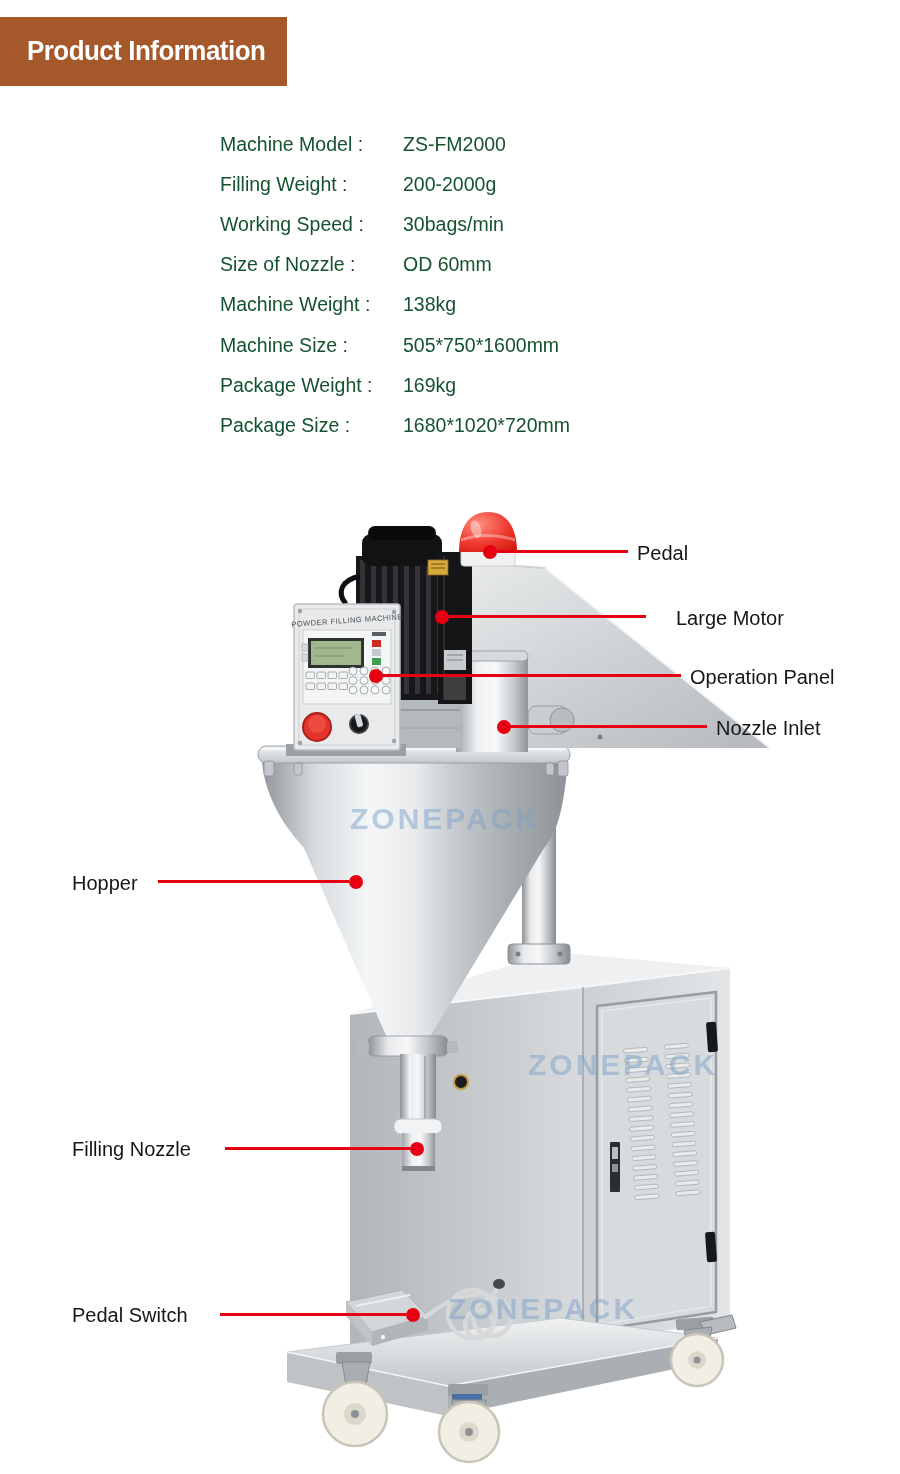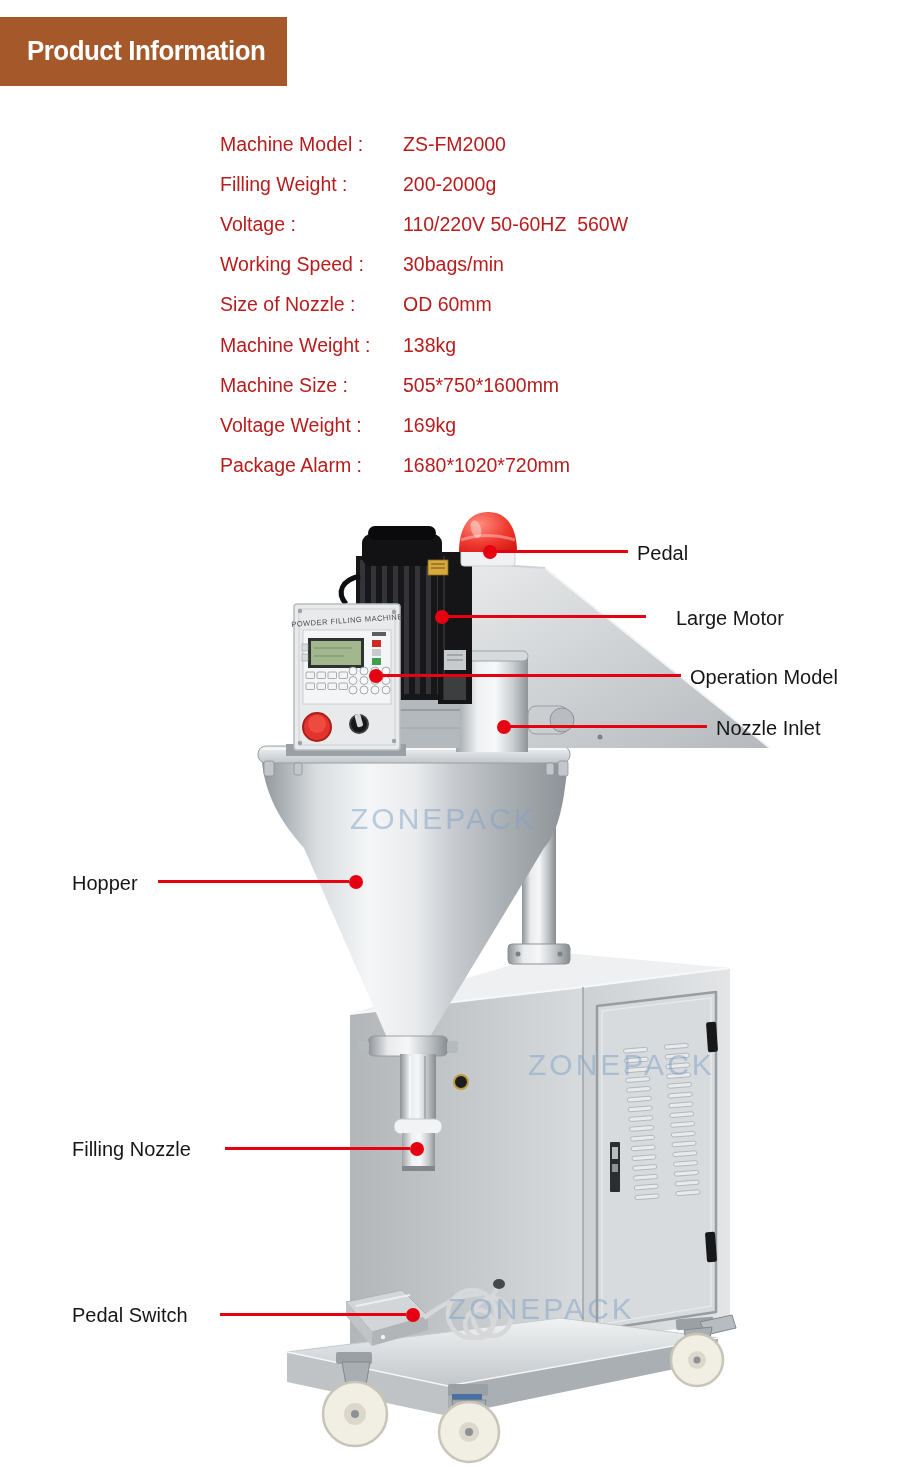--- a/index.html
+++ b/index.html
@@ -4,28 +4,28 @@
 <style>
   html,body{margin:0;padding:0;background:#fff;}
   .stage{position:relative;width:900px;height:1474px;background:#ffffff;overflow:hidden;
          font-family:"Liberation Sans", sans-serif;}
   
   .banner{position:absolute;left:0;top:17px;width:287px;height:69px;background:var(--banner,#A5592B);
           display:flex;align-items:center;}
   .banner span{color:#fff;font-weight:bold;font-size:27px;letter-spacing:-0.5px;padding-left:28px;
                transform:scaleX(.96);transform-origin:left center;}
   
-  .specs{position:absolute;left:220px;top:124px;color:#b91c1c;font-size:19.5px;}
+  .specs{position:absolute;left:220px;top:124px;color:#14532d;font-size:19.5px;}
   .spec-row{display:flex;height:40.2px;align-items:center;}
   .spec-row .lbl{width:183px;}
   .spec-row .val{white-space:pre;}
   
   svg.machine{position:absolute;left:0;top:0;}
   
-  .wm{position:absolute;color:var(--wm,rgba(125,160,200,.5));font-weight:normal;font-size:30px;
+  .wm{position:absolute;color:var(--wm,rgba(125,160,200,.5));font-weight:bold;font-size:30px;
       letter-spacing:3px;white-space:nowrap;}
   #wm-a{left:350px;top:802px;}
   #wm-b{left:528px;top:1048px;}
   #wm-c{left:448px;top:1292px;}
   
   .co .line{position:absolute;height:3px;background:var(--accent,#E60012);}
   .co .dot{position:absolute;width:14px;height:14px;border-radius:50%;background:var(--accent,#E60012);}
   .co .txt{position:absolute;font-size:20px;color:#161616;white-space:nowrap;transform:translateY(-50%);}
   #co-alarm .dot{left:483px;top:545px;}        #co-alarm .line{left:494px;top:550px;width:134px;}        #co-alarm .txt{left:637px;top:553px;}
   #co-motor .dot{left:435px;top:610px;}        #co-motor .line{left:446px;top:615px;width:200px;}        #co-motor .txt{left:676px;top:618px;}
@@ -47,45 +47,41 @@
   <div class="specs">
     <div class="spec-row">
         <span class="lbl">Machine Model :</span>
         <span class="val">ZS-FM2000</span>
       </div>
     <div class="spec-row">
         <span class="lbl">Filling Weight :</span>
         <span class="val">200-2000g</span>
       </div>
     <div class="spec-row">
-        <span class="lbl">Voltage :</span>
-        <span class="val">110/220V 50-60HZ  560W</span>
-      </div>
-    <div class="spec-row">
         <span class="lbl">Working Speed :</span>
         <span class="val">30bags/min</span>
       </div>
     <div class="spec-row">
         <span class="lbl">Size of Nozzle :</span>
         <span class="val">OD 60mm</span>
       </div>
     <div class="spec-row">
         <span class="lbl">Machine Weight :</span>
         <span class="val">138kg</span>
       </div>
     <div class="spec-row">
         <span class="lbl">Machine Size :</span>
         <span class="val">505*750*1600mm</span>
       </div>
     <div class="spec-row">
-        <span class="lbl">Voltage Weight :</span>
+        <span class="lbl">Package Weight :</span>
         <span class="val">169kg</span>
       </div>
     <div class="spec-row">
-        <span class="lbl">Package Alarm :</span>
+        <span class="lbl">Package Size :</span>
         <span class="val">1680*1020*720mm</span>
       </div>
   </div>
 
   <svg class="machine" width="900" height="1474" viewBox="0 0 900 1474">
     <defs>
       <linearGradient id="gSteelV" x1="0" y1="0" x2="0" y2="1">
         <stop offset="0" stop-color="#f0f2f3"></stop>
           <stop offset="1" stop-color="#c3c7ca"></stop>
       </linearGradient>
@@ -378,21 +374,21 @@
     <span class="txt">Pedal</span>
   </div>
   <div class="co" id="co-motor">
     <div class="line"></div>
     <div class="dot"></div>
     <span class="txt">Large Motor</span>
   </div>
   <div class="co" id="co-panel">
     <div class="line"></div>
     <div class="dot"></div>
-    <span class="txt">Operation Model</span>
+    <span class="txt">Operation Panel</span>
   </div>
   <div class="co" id="co-inlet">
     <div class="line"></div>
     <div class="dot"></div>
     <span class="txt">Nozzle Inlet</span>
   </div>
   <div class="co" id="co-hopper">
     <span class="txt">Hopper</span>
     <div class="line"></div>
     <div class="dot"></div>

